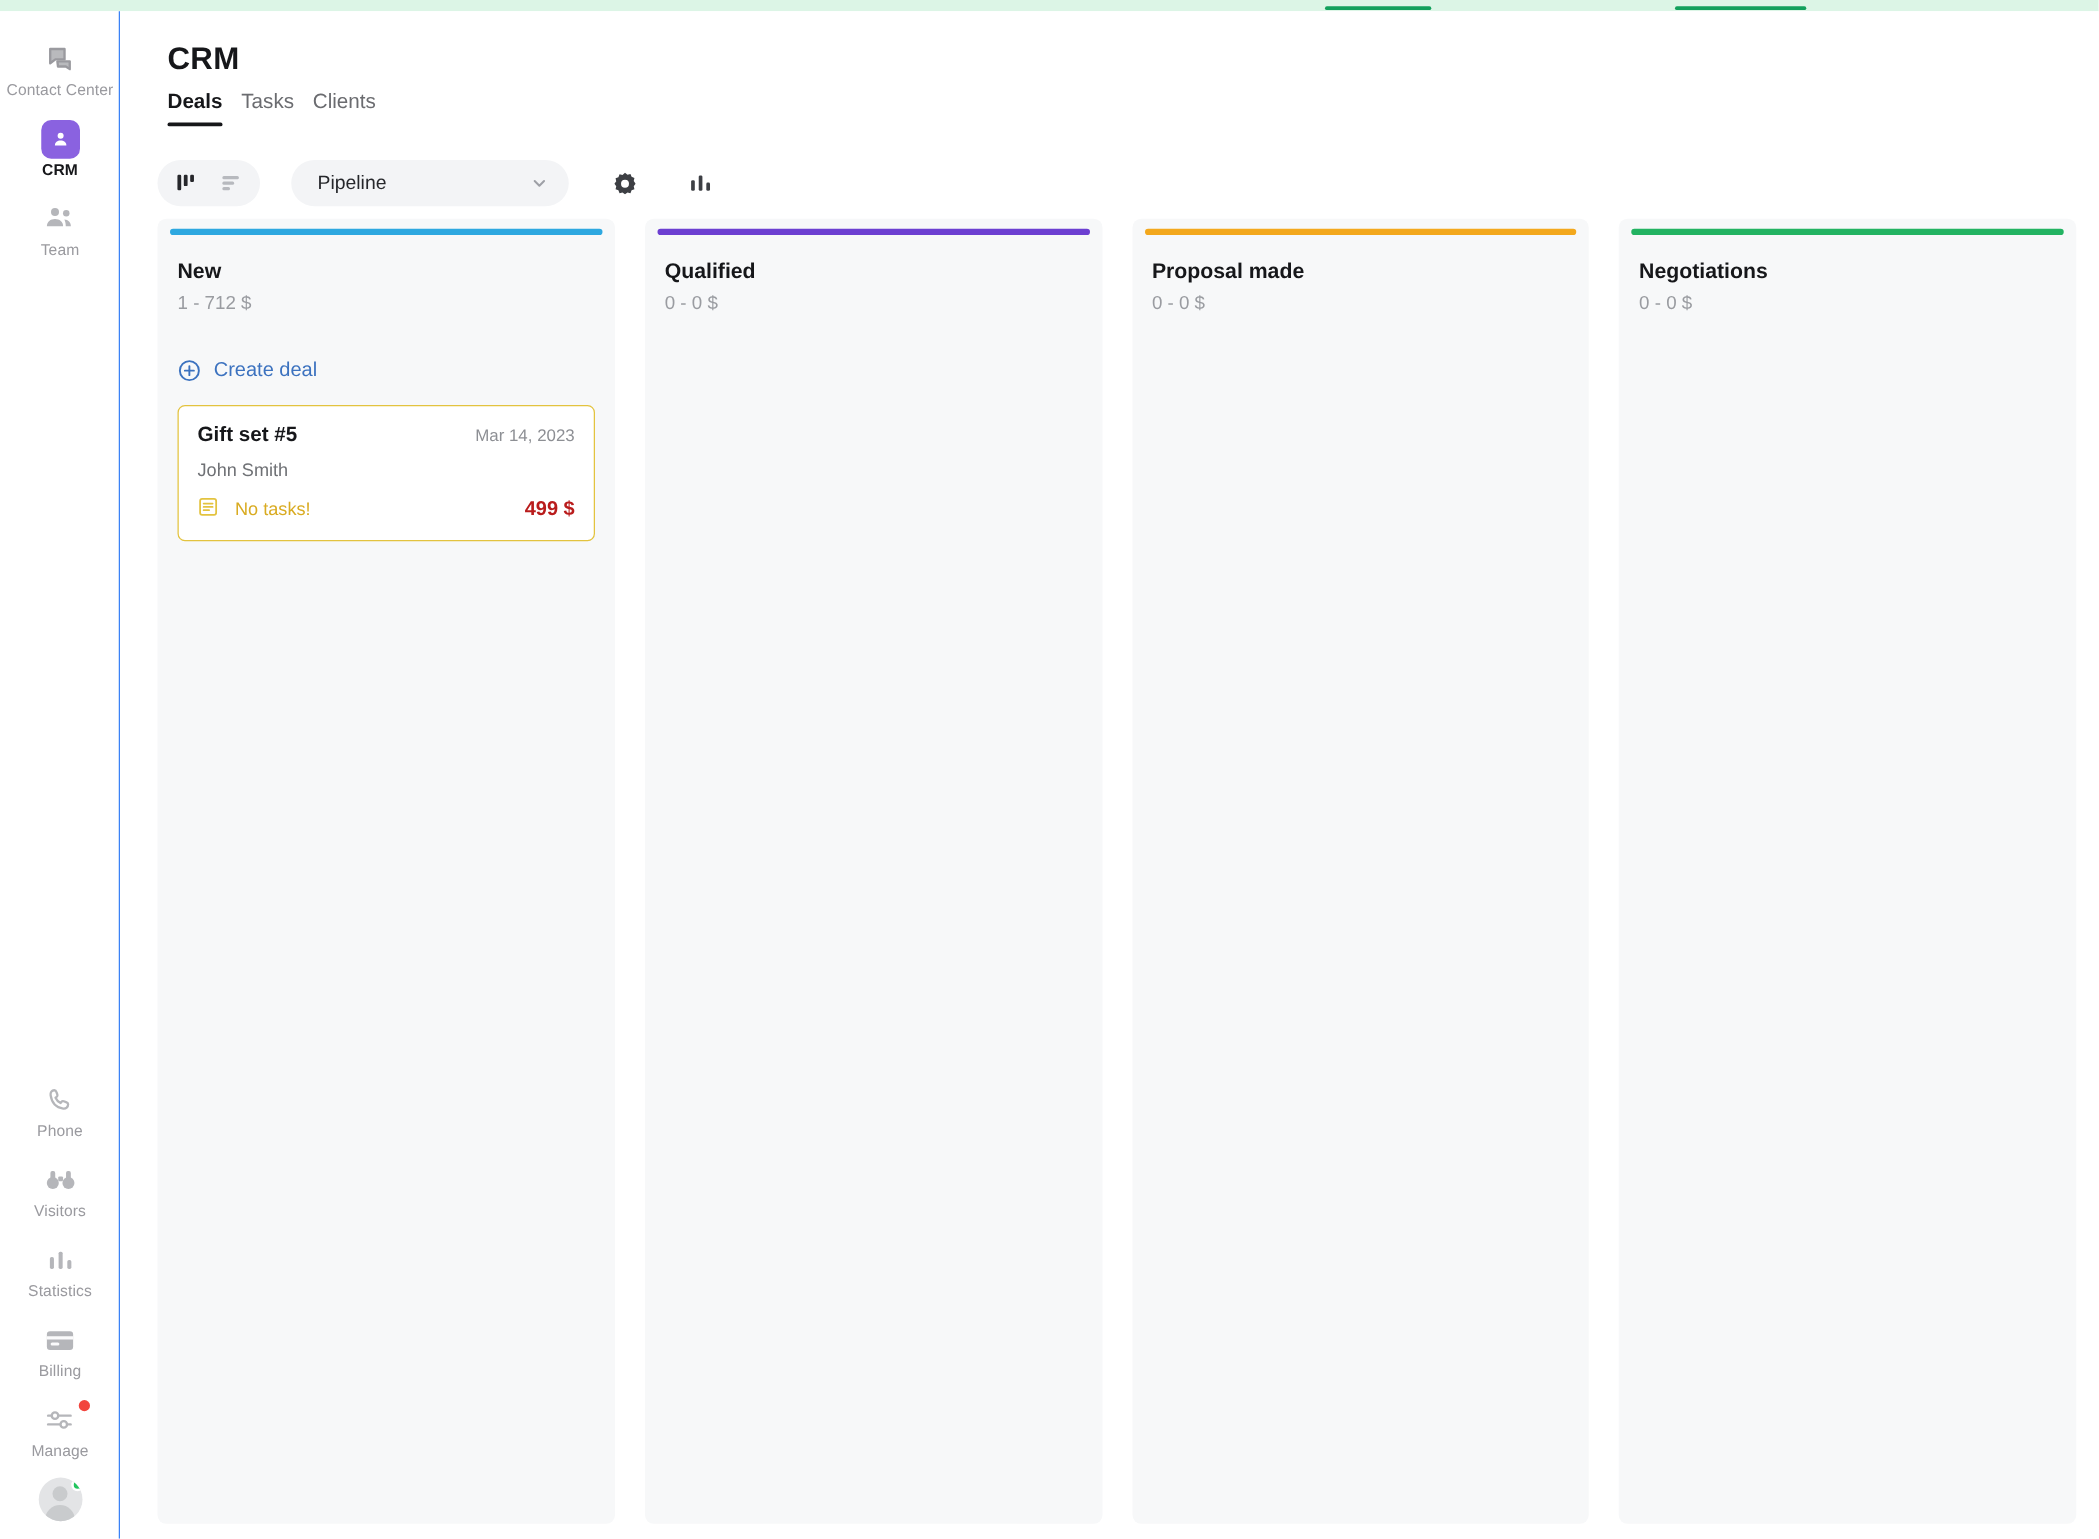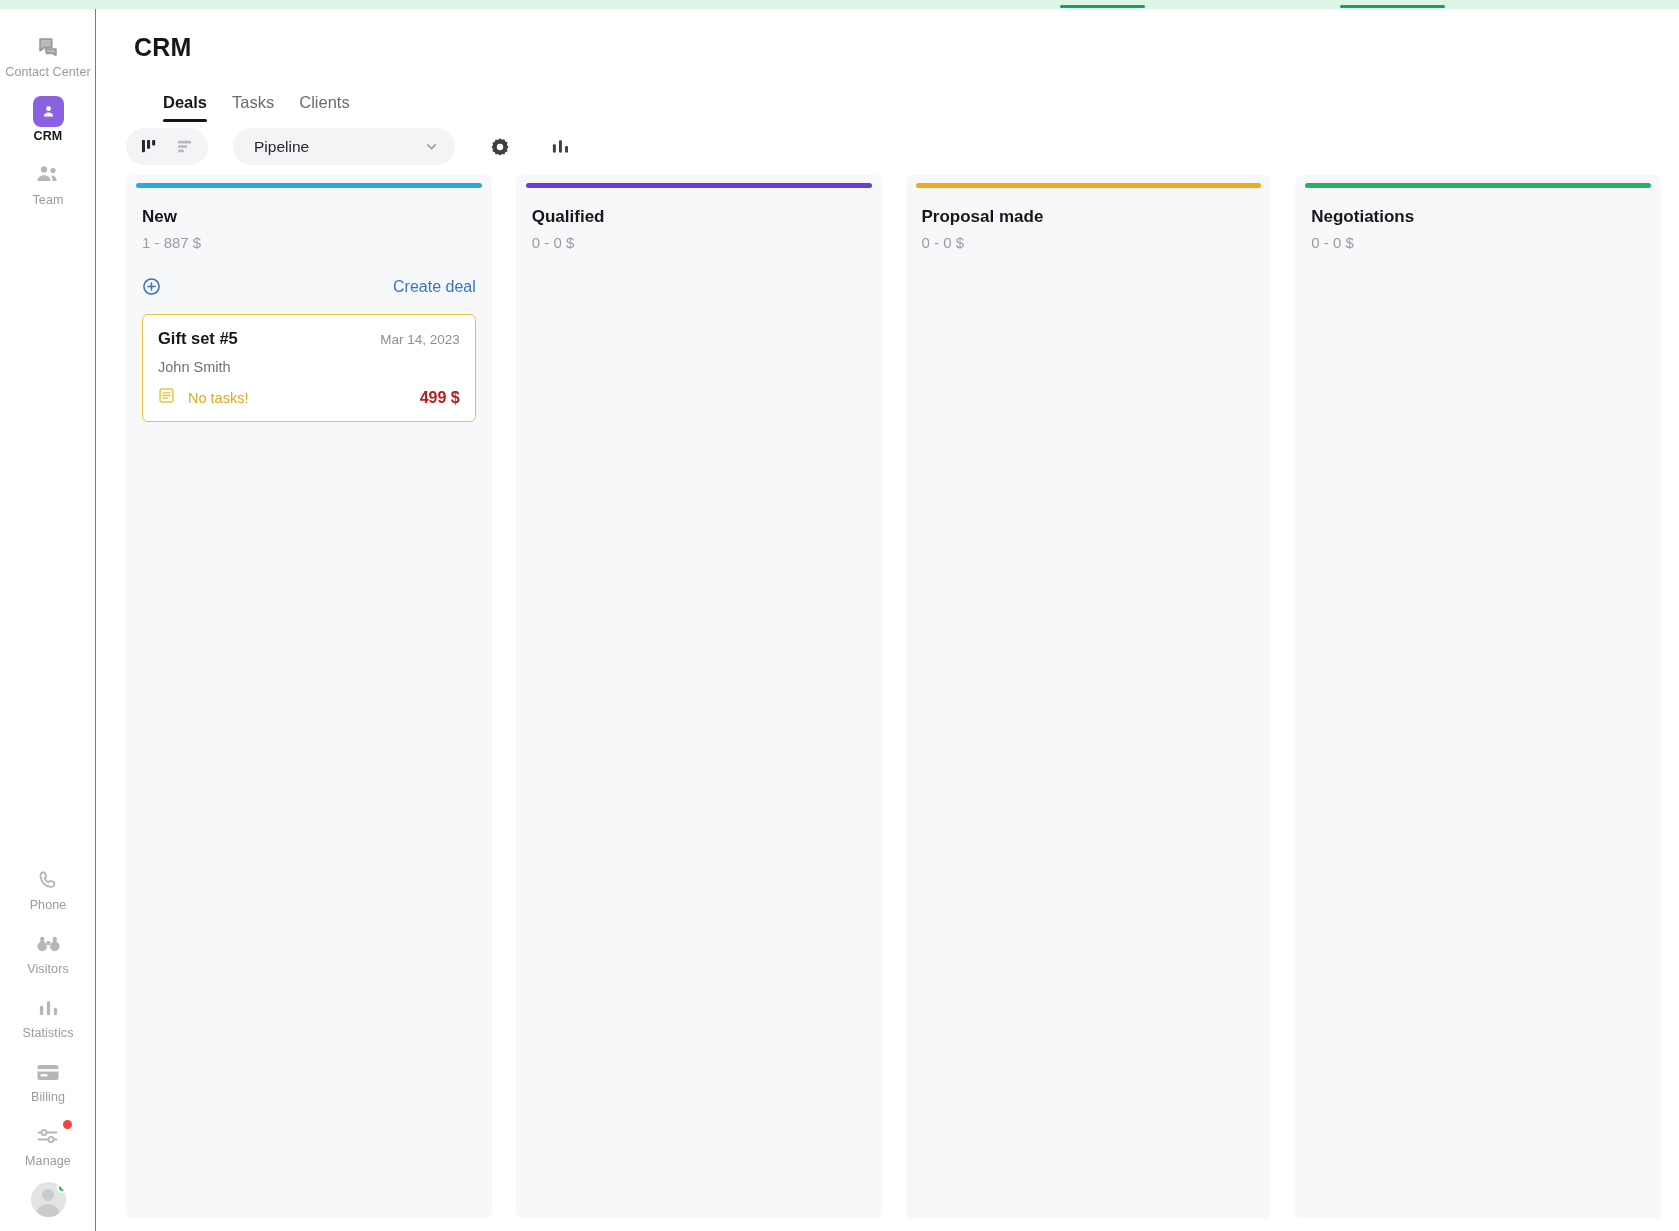--- a/index.html
+++ b/index.html
@@ -68,21 +68,21 @@
     position:absolute; top:1px; right:-1px; width:10px;height:10px;border-radius:50%;
     background:#22c55e; border:2px solid #fff;
   }
 
   
   .main { position: absolute; top: 9px; left: 96px; right: 0; bottom: 0; background: #fff; }
   .page-title {
     position: absolute; top: 24px; left: 38px;
     font-size: 25px; font-weight: 700; color: #16171a; letter-spacing: .2px;
   }
-  .tabs { position: absolute; top: 84px; left: 38px; display: flex; gap: 25px; margin-left: 29px; }
+  .tabs { position: absolute; top: 63px; left: 38px; display: flex; gap: 15px; }
   .tab {
     font-size: 16.5px; color: #6b6c70; padding-bottom: 10px; cursor: pointer;
     position: relative;
   }
   .tab.active { color: #16171a; font-weight: 700; }
   .tab.active::after {
     content: ""; position: absolute; left: 0; right: 0; bottom: 0; height: 3px;
     background: #16171a; border-radius: 2px;
   }
 
@@ -110,21 +110,21 @@
   .column {
     flex: 1 1 0; background: #f7f8f9; border-radius: 7px; position: relative;
     padding: 0 16px; min-width: 0;
   }
   .col-accent {
     position: absolute; top: 8px; left: 10px; right: 10px; height: 5px; border-radius: 3px;
   }
   .col-title { margin-top: 32px; font-size: 17px; font-weight: 700; color: #16171a; }
   .col-sum { margin-top: 7px; font-size: 15px; color: #9a9ca1; }
   .create-deal {
-    margin-top: 22px; display: flex; align-items: center; justify-content: space-between; gap: 10px;
+    margin-top: 32px; display: flex; align-items: center; justify-content: flex-start; gap: 10px;
     color: #3c72bf; font-size: 16px; cursor: pointer; padding: 4px 0 2px;
   }
   .create-deal svg { display: block; }
 
   .deal-card {
     margin-top: 16px; background: #fff; border: 1.6px solid #e3c33f; border-radius: 6px;
     padding: 14px 15px 13px; cursor: pointer;
   }
   .deal-row1 { display: flex; align-items: baseline; justify-content: space-between; }
   .deal-title { font-size: 16.5px; font-weight: 700; color: #16171a; }
@@ -303,21 +303,21 @@
           <rect x="14.8" y="9.5" width="3.1" height="7" rx="1.2"></rect>
         </svg>
       </div>
     </div>
 
     <div class="board">
 
       <div class="column">
         <div class="col-accent" style="background:#2ea8e0"></div>
         <div class="col-title">New</div>
-        <div class="col-sum">1 - 887 $</div>
+        <div class="col-sum">1 - 712 $</div>
 
         <div class="create-deal">
           <span>
             <svg width="19" height="19" viewBox="0 0 20 20" fill="none" stroke="#3c72bf" stroke-width="1.6" stroke-linecap="round">
               <circle cx="10" cy="10" r="8"></circle>
                 <line x1="10" y1="6.2" x2="10" y2="13.8"></line>
                 <line x1="6.2" y1="10" x2="13.8" y2="10"></line>
             </svg>
           </span>
           <span>Create deal</span>

